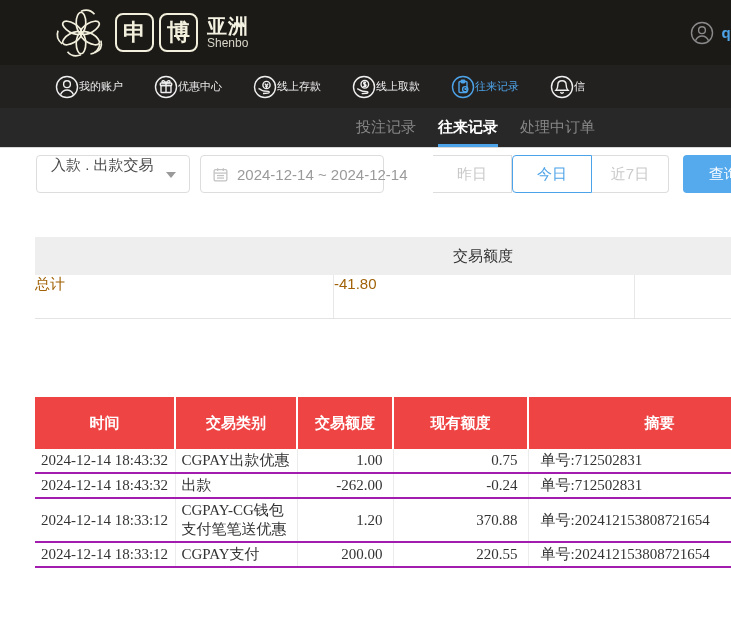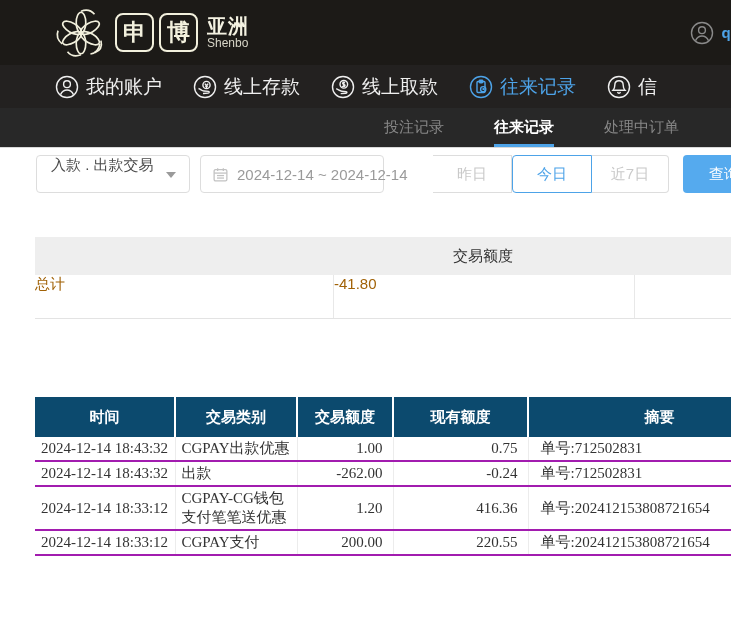--- a/index.html
+++ b/index.html
@@ -14,29 +14,29 @@
   .brand-boxes{display:flex;gap:5px;}
   .brand-region{display:flex;flex-direction:column;line-height:1.05;margin-left:2px;}
   .brand-region .cn{color:#f4f2e2;font-size:20px;font-weight:bold;letter-spacing:1px;}
   .brand-region .en{color:#d8d6c8;font-size:12px;}
   .user-area{position:absolute;top:0;right:-18px;height:65px;display:flex;align-items:center;gap:8px;}
   .user-icon{width:24px;height:24px;color:#8a8a8a;}
   .user-name{color:#4da3e8;font-size:15px;font-weight:bold;}
 
   
   .main-nav{position:absolute;top:65px;left:0;width:100%;height:43px;background:#232120;display:flex;align-items:center;padding-left:55px;gap:31px;box-sizing:border-box;}
-  .nav-item{display:flex;align-items:center;gap:7px;color:#efefef;font-size:19px;white-space:nowrap;cursor:pointer;flex:none;}
+  .nav-item{display:flex;align-items:center;gap:0;color:#efefef;font-size:11px;white-space:nowrap;cursor:pointer;flex:none;}
   .nav-item .nicon{width:24px;height:24px;color:#efefef;}
   .nav-item.active{color:#4da3e8;}
   .nav-item.active .nicon{color:#4da3e8;}
 
   
   .tab-bar{position:absolute;top:108px;left:0;width:100%;height:40px;background:#282828;border-bottom:1px solid #d9d9d9;box-sizing:border-box;}
   .tabs{position:absolute;left:356px;top:0;height:39px;display:flex;gap:22px;}
-  .tab{color:#878787;font-size:15px;line-height:37px;cursor:pointer;border-bottom:3px solid transparent;box-sizing:border-box;height:39px;margin-left:28px;}
+  .tab{color:#878787;font-size:15px;line-height:37px;cursor:pointer;border-bottom:3px solid transparent;box-sizing:border-box;height:39px;}
   .tab.active{color:#ffffff;font-weight:bold;border-bottom:3px solid #4da3e8;}
 
   
   .select-box{position:absolute;top:155px;left:36px;width:154px;height:38px;border:1px solid #ddd;border-radius:4px;box-sizing:border-box;display:flex;background:#fff;cursor:pointer;}
   .select-box .sel-text{margin-left:14px;font-size:15px;color:#4a4a4a;}
   .caret-down{position:absolute;right:13px;top:16px;width:0;height:0;border-left:5px solid transparent;border-right:5px solid transparent;border-top:6px solid #9a9a9a;}
   .date-box{position:absolute;top:155px;left:200px;width:184px;height:38px;border:1px solid #ddd;border-radius:4px;box-sizing:border-box;display:flex;align-items:center;background:#fff;cursor:pointer;}
   .date-box .cal{width:17px;height:17px;margin-left:11px;color:#c2c2c2;flex:none;}
   .date-box .date-text{margin-left:8px;font-size:15px;color:#9a9a9a;white-space:nowrap;}
   .quick-group{position:absolute;top:155px;left:433px;height:38px;display:flex;}
@@ -54,21 +54,21 @@
   .sc.c1{width:298px;}
   .sc.c2{width:300px;}
   .sc.c3{flex:1;}
   .summary-row{height:43px;background:#fff;display:flex;border-bottom:1px solid #e3e3e3;}
   .summary-row .sc{font-size:15px;color:#a16207;}
   .summary-row .c1{border-right:1px solid #e8e8e8;}
   .summary-row .c2{border-right:1px solid #e8e8e8;}
 
   
   .tx-table{position:absolute;top:397px;left:35px;width:755px;border-collapse:collapse;table-layout:fixed;}
-  .tx-table th{background:#0c4a6e;color:#fff;font-size:15px;font-weight:bold;height:40px;padding:0;text-align:center;border-right:2px solid #fff;}
+  .tx-table th{background:#ef4444;color:#fff;font-size:15px;font-weight:bold;height:22px;padding:15px;text-align:center;border-right:2px solid #fff;}
   .tx-table th:last-child{border-right:none;}
   .tx-table td{font-size:15px;color:#333;border-bottom:2px solid #a21caf;border-right:1px solid #ececec;padding:2px 6px;background:#fff;font-family:Liberation Serif, serif;}
   .tx-table td:last-child{border-right:none;}
   .td-time{padding-left:7px;}
   .td-num{text-align:right;padding-right:10px !important;}
   .td-memo{padding-left:12px !important;}
 </style>
 </head>
 <body>
 
@@ -115,20 +115,31 @@
       <svg class="nicon" viewBox="0 0 24 24" fill="none" stroke="currentColor" stroke-width="1.4">
         <circle cx="12" cy="12" r="10.5"></circle>
           <circle cx="12" cy="9.2" r="3.4"></circle>
         <path d="M5.5 19.6 c1.6-3.2 3.9-4.6 6.5-4.6 s4.9 1.4 6.5 4.6"></path>
       </svg>
       <span>我的账户</span>
     </div>
     <div class="nav-item">
       <svg class="nicon" viewBox="0 0 24 24" fill="none" stroke="currentColor" stroke-width="1.4">
         <circle cx="12" cy="12" r="10.5"></circle>
+        <rect x="7" y="10.5" width="10" height="7" rx="0.8"></rect>
+        <rect x="6.3" y="8" width="11.4" height="2.5" rx="0.8"></rect>
+        <line x1="12" y1="8" x2="12" y2="17.5"></line>
+        <path d="M12 8 c-1.2-2.6-4-3-4-1.2 c0 1.2 2 1.2 4 1.2 z"></path>
+        <path d="M12 8 c1.2-2.6 4-3 4-1.2 c0 1.2-2 1.2-4 1.2 z"></path>
+      </svg>
+      <span>优惠中心</span>
+    </div>
+    <div class="nav-item">
+      <svg class="nicon" viewBox="0 0 24 24" fill="none" stroke="currentColor" stroke-width="1.4">
+        <circle cx="12" cy="12" r="10.5"></circle>
         <circle cx="13.5" cy="10" r="3.6"></circle>
         <path d="M11.8 8.6 l1.7 2 l1.7-2 M13.5 10.6 v2.4 M12.2 11.4 h2.6"></path>
         <path d="M5.5 13.5 c2 0.5 3 2.5 5.5 2.5 l4.5 0.4 c1 0.1 1 1.6-0.3 1.7 l-5.2 0.4"></path>
       </svg>
       <span>线上存款</span>
     </div>
     <div class="nav-item">
       <svg class="nicon" viewBox="0 0 24 24" fill="none" stroke="currentColor" stroke-width="1.4">
         <circle cx="12" cy="12" r="10.5"></circle>
         <circle cx="12.8" cy="9.3" r="3.8"></circle>
@@ -232,21 +243,21 @@
         <td class="td-time">2024-12-14 18:43:32</td>
         <td>出款</td>
         <td class="td-num">-262.00</td>
         <td class="td-num">-0.24</td>
         <td class="td-memo">单号:712502831</td>
       </tr>
       <tr>
         <td class="td-time">2024-12-14 18:33:12</td>
         <td>CGPAY-CG钱包支付笔笔送优惠</td>
         <td class="td-num">1.20</td>
-        <td class="td-num">416.36</td>
+        <td class="td-num">370.88</td>
         <td class="td-memo">单号:202412153808721654</td>
       </tr>
       <tr>
         <td class="td-time">2024-12-14 18:33:12</td>
         <td>CGPAY支付</td>
         <td class="td-num">200.00</td>
         <td class="td-num">220.55</td>
         <td class="td-memo">单号:202412153808721654</td>
       </tr>
 

